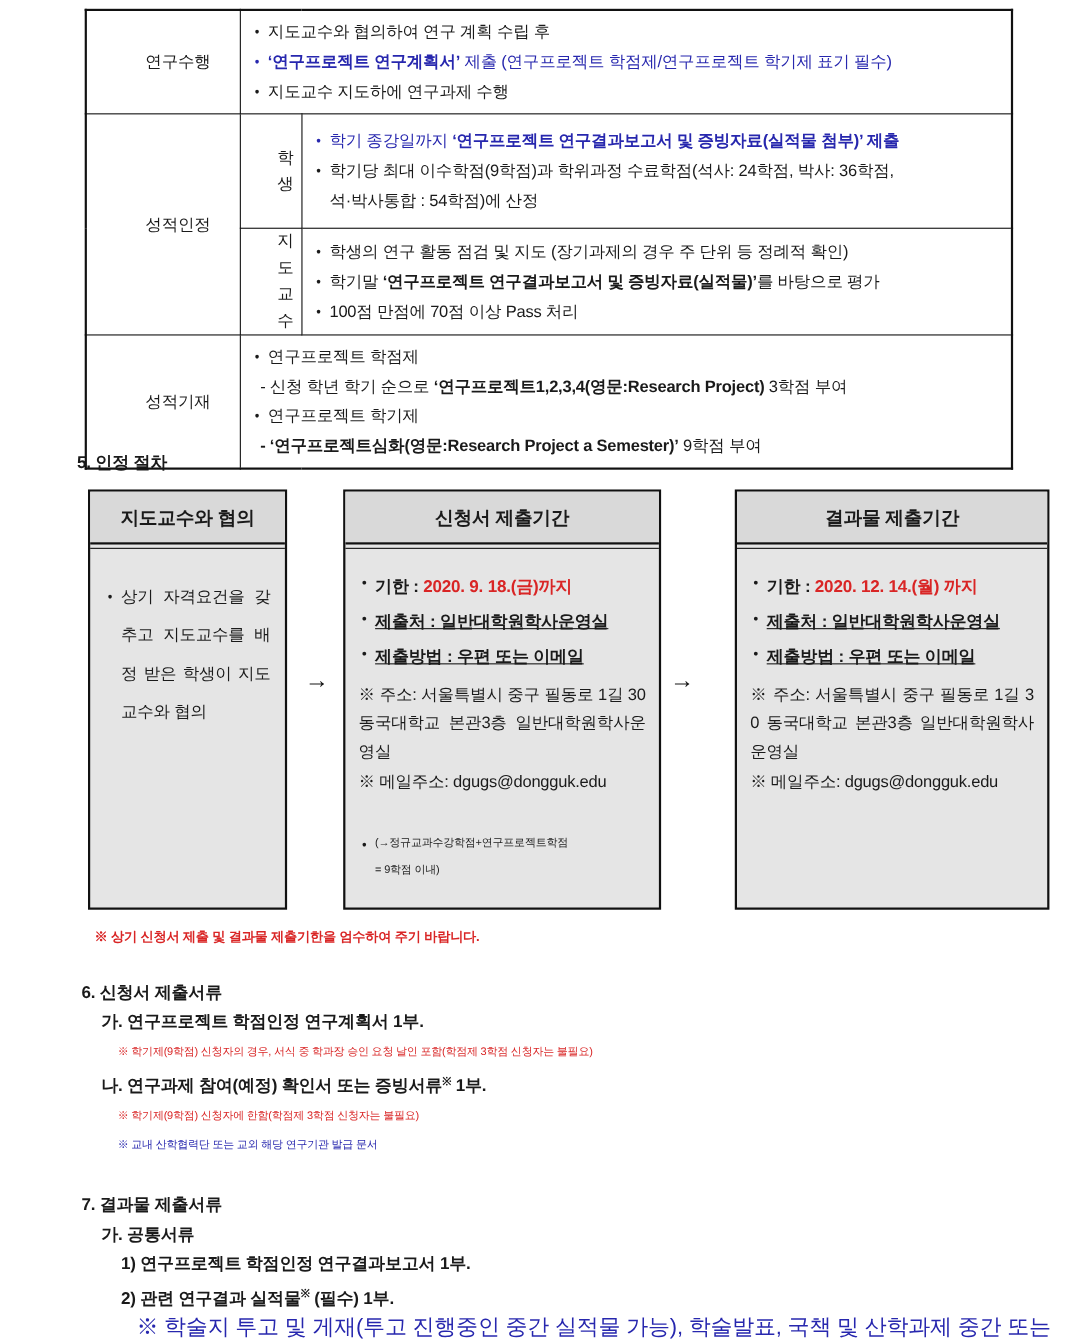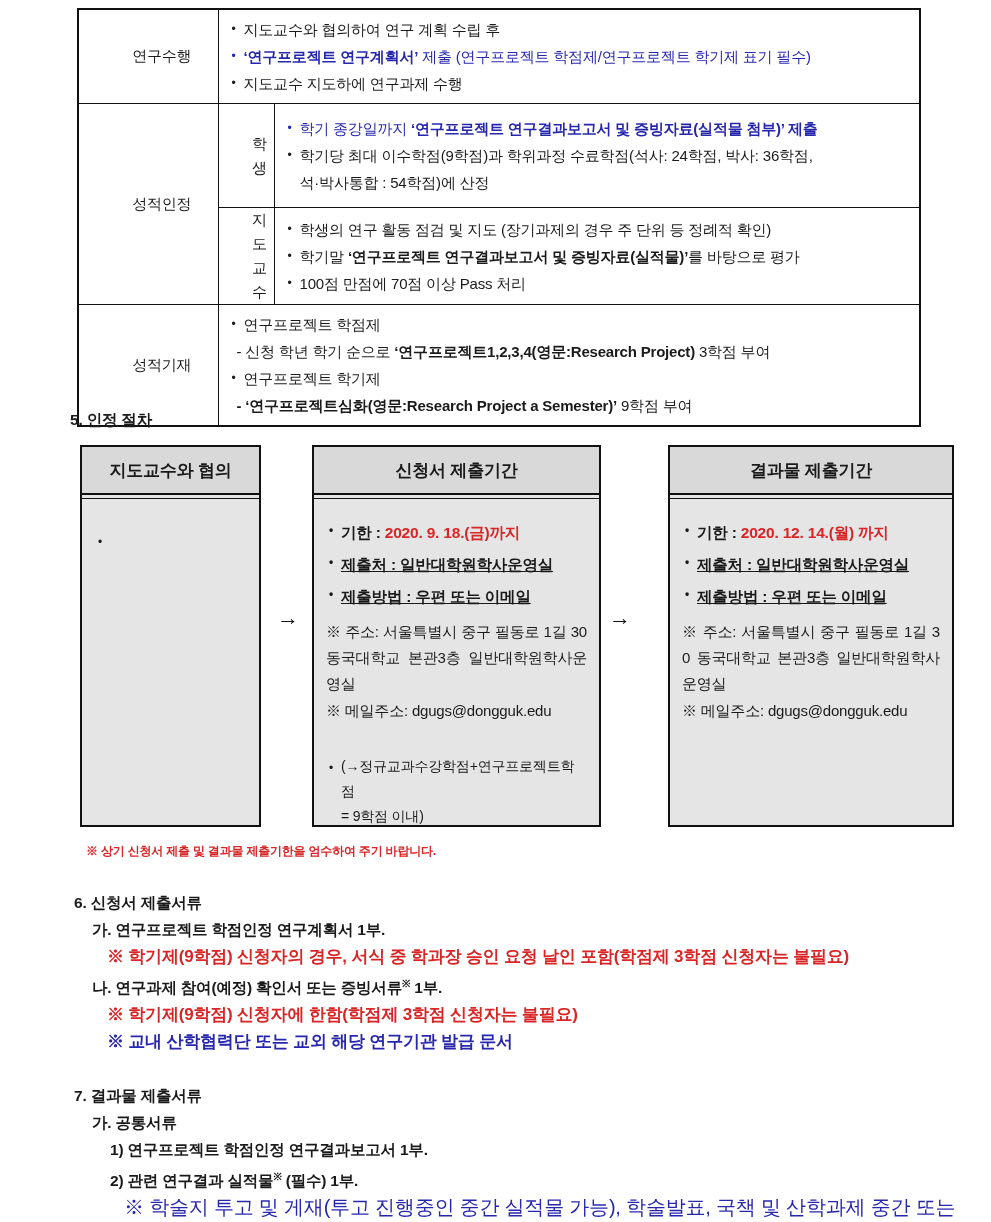--- a/index.html
+++ b/index.html
@@ -36,31 +36,31 @@
             font-weight:bold; font-size:17px; }
   .box-hd-gap { height:4px; border-bottom:1px solid #111; }
   .box1 .box-bd { padding:26px 13px 0 13px; font-size:15px; }
   .box1 .jtext { line-height:35px; text-align:justify; word-break:break-all; }
   .box2 .box-bd, .box3 .box-bd { padding:24px 12px 0 12px; font-size:15px; }
   .b-line { margin-bottom:11px; font-weight:bold; font-size:15.5px; }
   .b-line .ul { text-decoration:underline; }
   .addr { line-height:26px; text-align:justify; word-break:break-all; margin-bottom:1px; }
   .mail { line-height:26px; margin-bottom:0; }
   .extra { margin-top:30px; line-height:29px; white-space:pre-line; }
-  .extra2 { font-size:14px; line-height:25px; white-space:pre-line; padding-left:15px; }
+  .extra2 { font-size:10px; line-height:25px; white-space:pre-line; padding-left:15px; }
   .arrow { position:absolute; top:605px; font-size:22px; font-weight:bold; color:#111; }
   .arrow1 { left:277px; } .arrow2 { left:609px; }
   .flow-note { position:absolute; top:843px; left:86px; font-weight:bold; font-size:12px; color:#d92525; }
   
   .sec { position:absolute; left:74px; width:900px; font-size:15.5px; line-height:27px; }
   .sec6 { top:889px; } .sec7 { top:1082px; }
   .sec .t  { font-weight:bold; }
   .sec .lv1 { padding-left:18px; font-weight:bold; }
   .sec .lv2 { padding-left:36px; font-weight:bold; }
-  .sec .note1 { padding-left:33px; font-size:17px;font-weight:bold; }
+  .sec .note1 { padding-left:33px; font-size:10px; }
   .sec .note2 { padding-left:50px; font-size:20px; }
   sup { font-size:10px; vertical-align:super; }
 </style>
 </head>
 <body>
 
 <div class="page">
 
   <div class="doc-table">
     <table>
@@ -103,21 +103,21 @@
     </tbody>
       </table>
   </div>
 
   <div class="sec5-title">5. 인정 절차</div>
 
   <div class="box box1">
     <div class="box-hd">지도교수와 협의</div>
     <div class="box-hd-gap"></div>
     <div class="box-bd">
-      <div class="li jtext"><span class="blt">•</span></div>
+      <div class="li jtext"><span class="blt">•</span><span>상기 자격요건을 갖추고 지도교수를 배정 받은 학생이 지도교수와 협의</span></div>
     </div>
   </div>
 
   <span class="arrow arrow1">→</span>
 
   <div class="box box2">
     <div class="box-hd">신청서 제출기간</div>
     <div class="box-hd-gap"></div>
     <div class="box-bd">
       <div class="li b-line"><span class="blt">•</span><span>기한 : </span><span class="red">2020. 9. 18.(금)까지</span></div>

